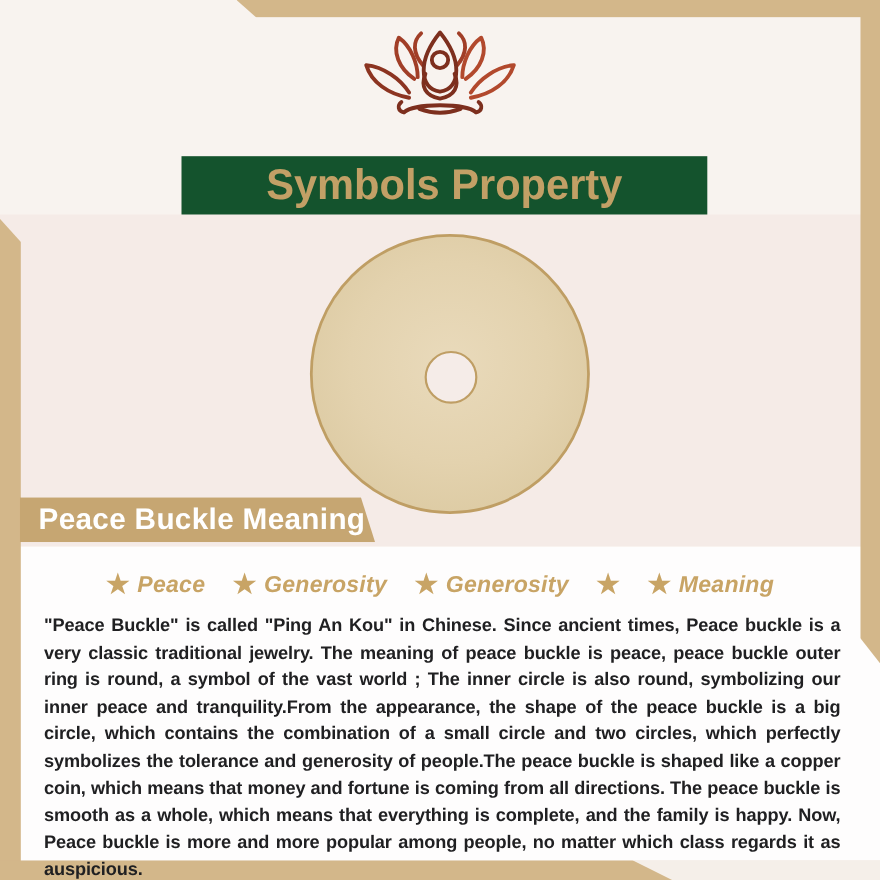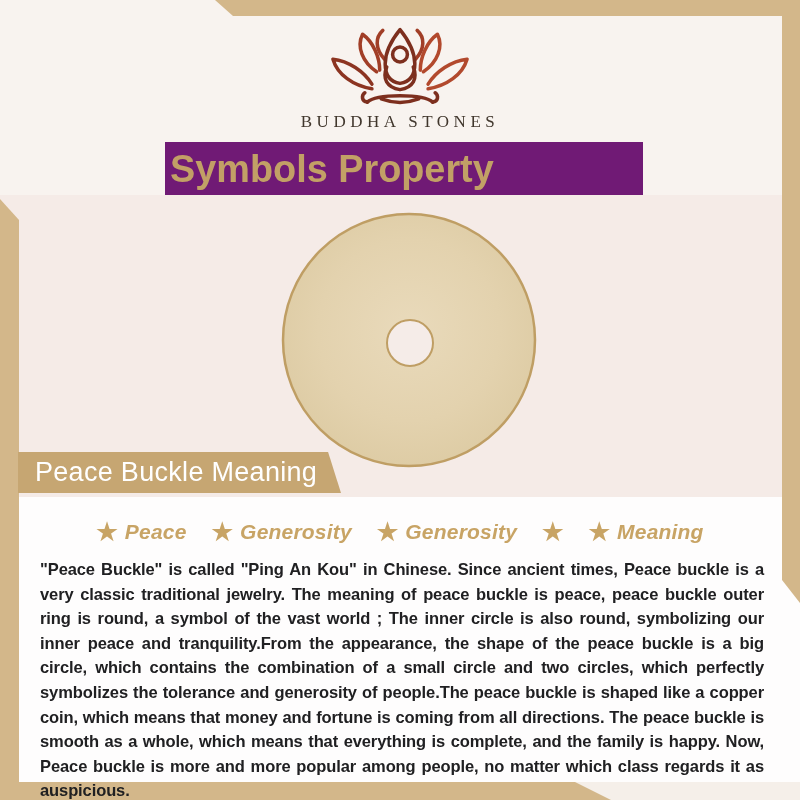--- a/index.html
+++ b/index.html
@@ -23,36 +23,36 @@
     clip-path:polygon(0 0,575px 0,100% 100%,0 100%);}
   
   .logo{position:absolute;top:26px;left:322px;width:156px;height:82px;}
   .brand-name{
     position:absolute;top:112px;left:0;width:800px;text-align:center;
     font-family:"Liberation Serif",serif;font-size:17px;letter-spacing:4.5px;
     color:#40362c;font-weight:500;
   }
   
   .title-box{
-    position:absolute;top:142px;left:165px;width:478px;height:53px;background:#701a75;
-    display:flex;align-items:center;justify-content:flex-start;
+    position:absolute;top:142px;left:165px;width:478px;height:53px;background:#14532d;
+    display:flex;align-items:center;justify-content:center;
   }
   .title-text{
     color:#c2a066;font-size:39px;font-weight:bold;letter-spacing:0px;
     transform:scaleX(0.97);white-space:nowrap;
   }
   
   .buckle{position:absolute;top:211px;left:280px;width:258px;height:258px;}
   
   .banner{
     position:absolute;top:452px;left:18px;width:323px;height:41px;background:#c6a672;
     clip-path:polygon(0 0,96% 0,100% 100%,0 100%);
     display:flex;align-items:center;padding-left:17px;box-sizing:border-box;
   }
-  .banner-text{color:#ffffff;font-size:27px;font-weight:normal;letter-spacing:0.3px;white-space:nowrap;}
+  .banner-text{color:#ffffff;font-size:27px;font-weight:bold;letter-spacing:0.3px;white-space:nowrap;}
   
   .props{
     position:absolute;top:520px;left:0;width:800px;
     display:flex;justify-content:center;align-items:center;gap:25px;
   }
   .prop{display:flex;align-items:center;gap:7px;color:#c8a465;font-weight:bold;}
   .prop .star{font-size:24px;line-height:1;}
   .prop .lbl{font-size:21px;letter-spacing:0.2px;font-style:italic;}
   
   .desc{
@@ -89,21 +89,20 @@
 
       <path d="M100,4 C87,20 81,34 81,48 C81,63 88,71 100,73 C112,71 119,63 119,48 C119,34 113,20 100,4 Z" stroke="#7d2f1e" stroke-width="4.5"></path>
       <circle cx="100" cy="36" r="9.5" stroke="#7d2f1e" stroke-width="4.5"></circle>
       <path d="M83,52 C77,67 83,78 100,81 C117,78 123,67 117,52" stroke="#7d2f1e" stroke-width="4.5"></path>
       <path d="M58,97 C70,86 130,86 142,97" stroke="#7d2f1e" stroke-width="4.5"></path>
       <path d="M58,97 c-7,-1 -8,-8 -3,-12" stroke="#7d2f1e" stroke-width="4.5"></path>
       <path d="M142,97 c7,-1 8,-8 3,-12" stroke="#7d2f1e" stroke-width="4.5"></path>
       <path d="M76,93 Q100,102 124,93" stroke="#7d2f1e" stroke-width="4.5"></path>
     </svg>
   </div>
-  <div class="brand-name">BUDDHA STONES</div>
 
   <div class="title-box">
     <div class="title-text">Symbols Property</div>
   </div>
 
   <div class="buckle">
     <svg viewBox="0 0 258 258" width="258" height="258">
       <defs>
         <radialGradient id="jade" cx="50%" cy="46%" r="60%">
           <stop offset="0%" stop-color="#e9dabb"></stop>

